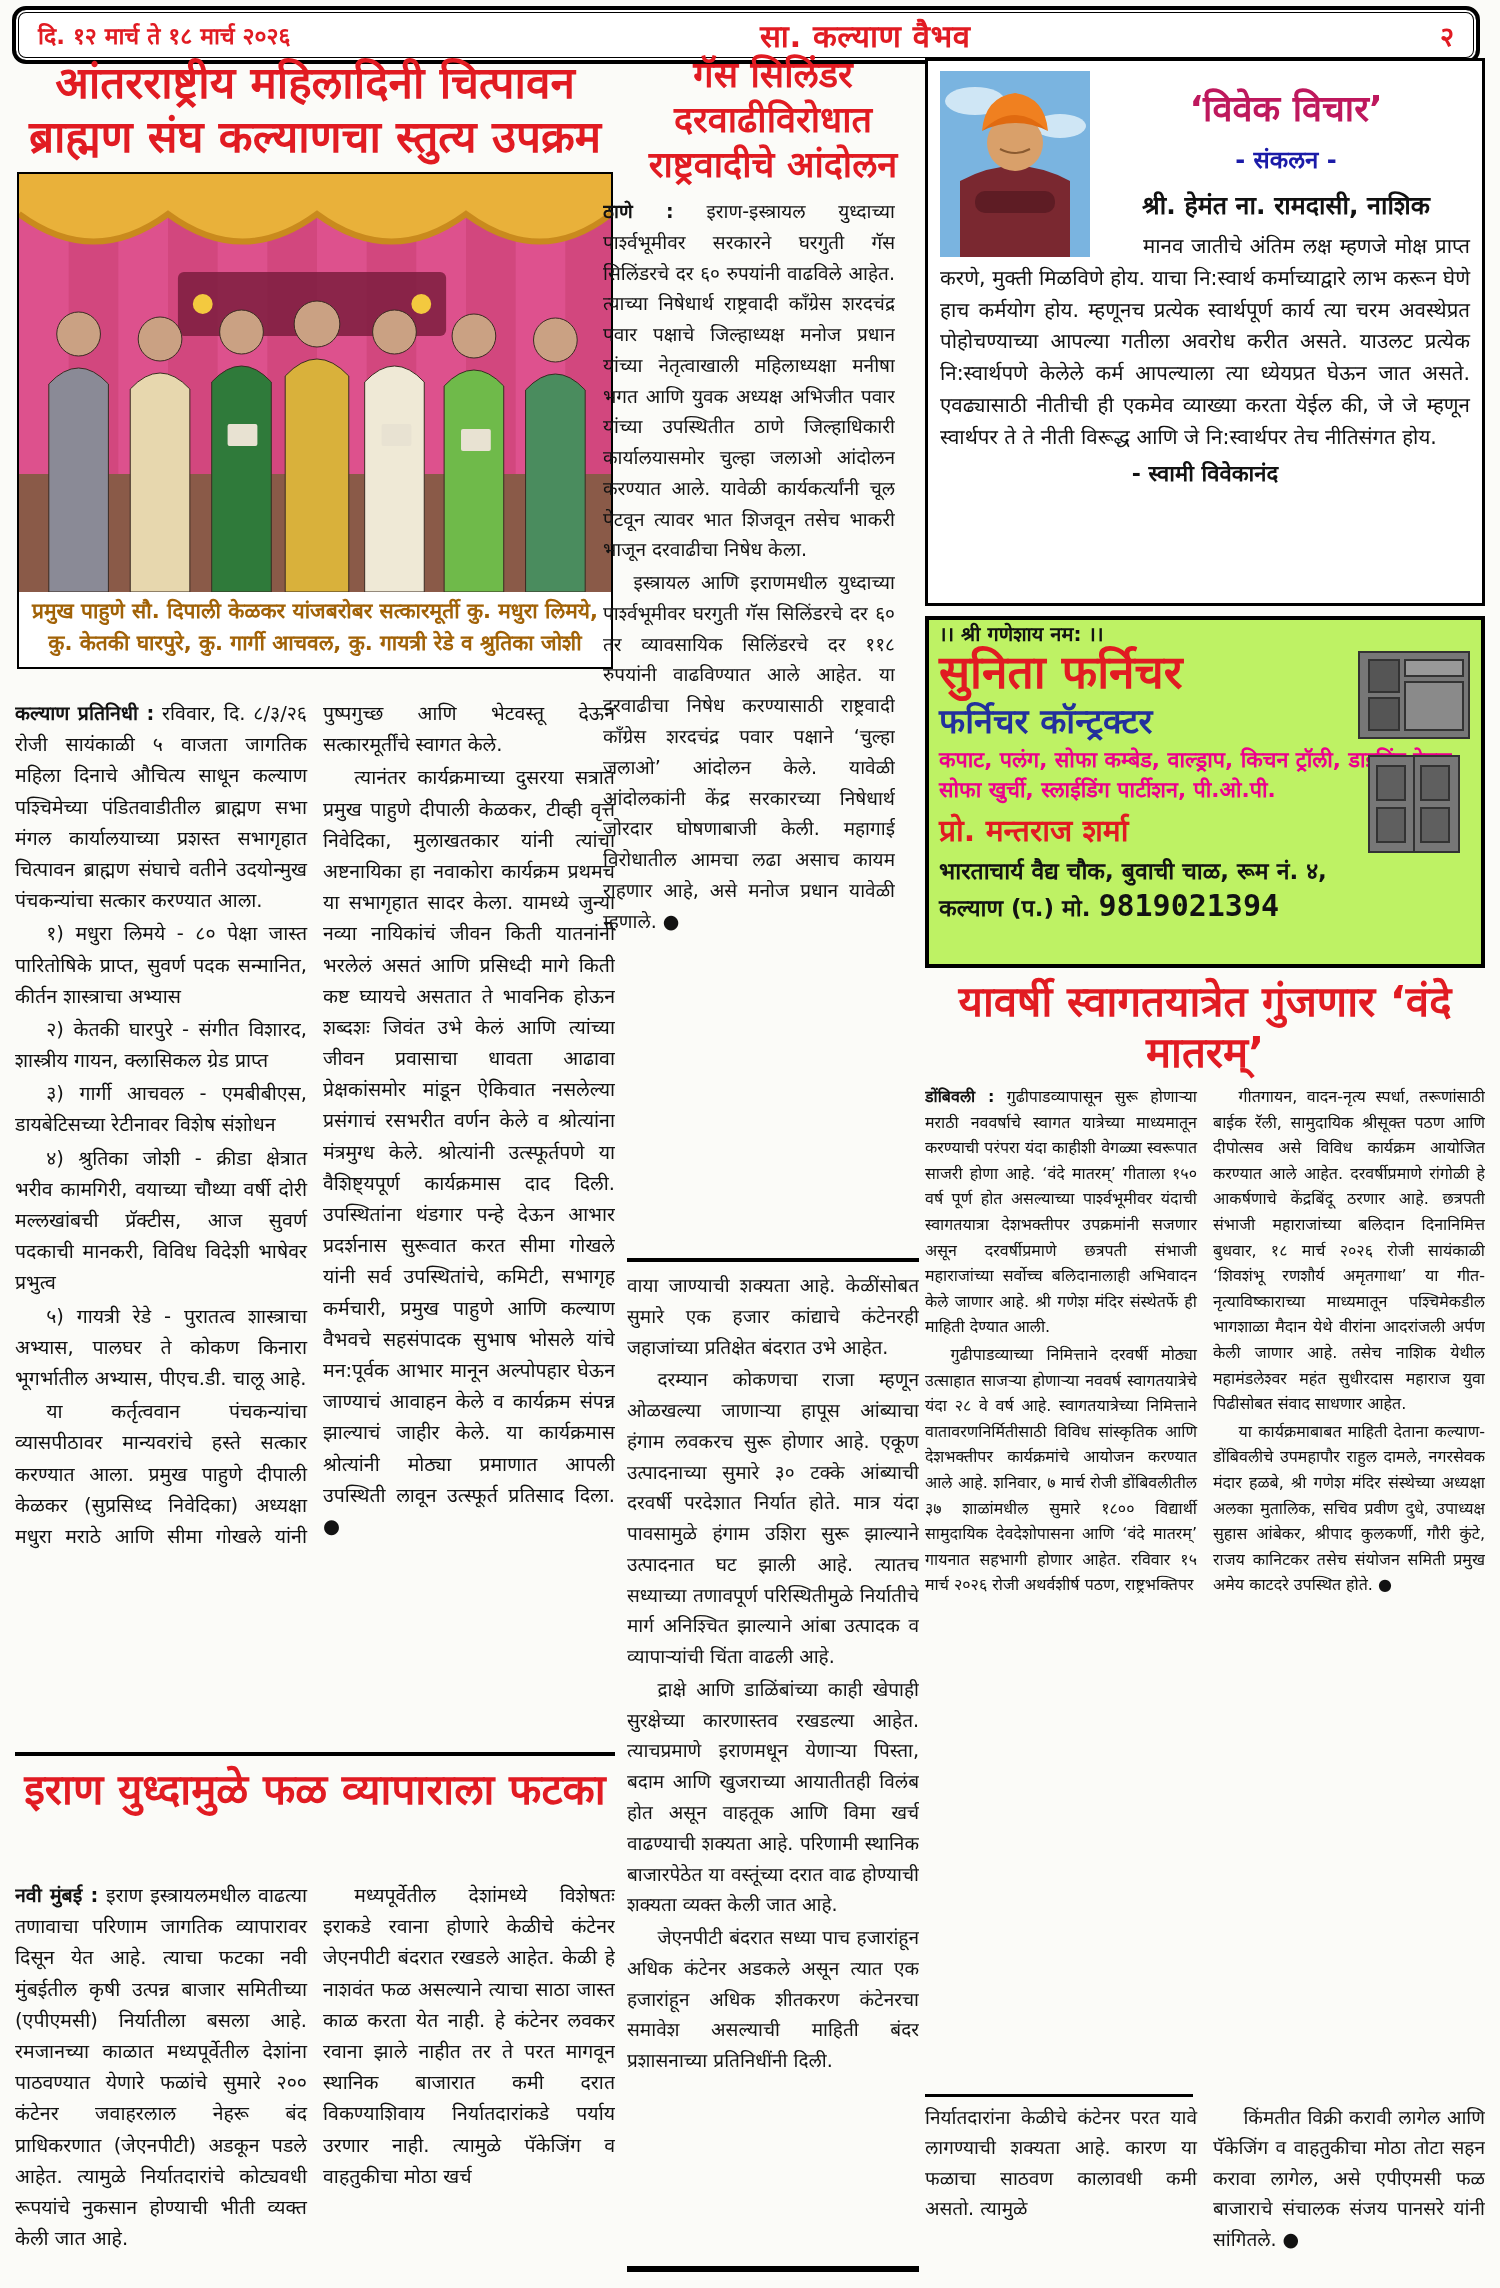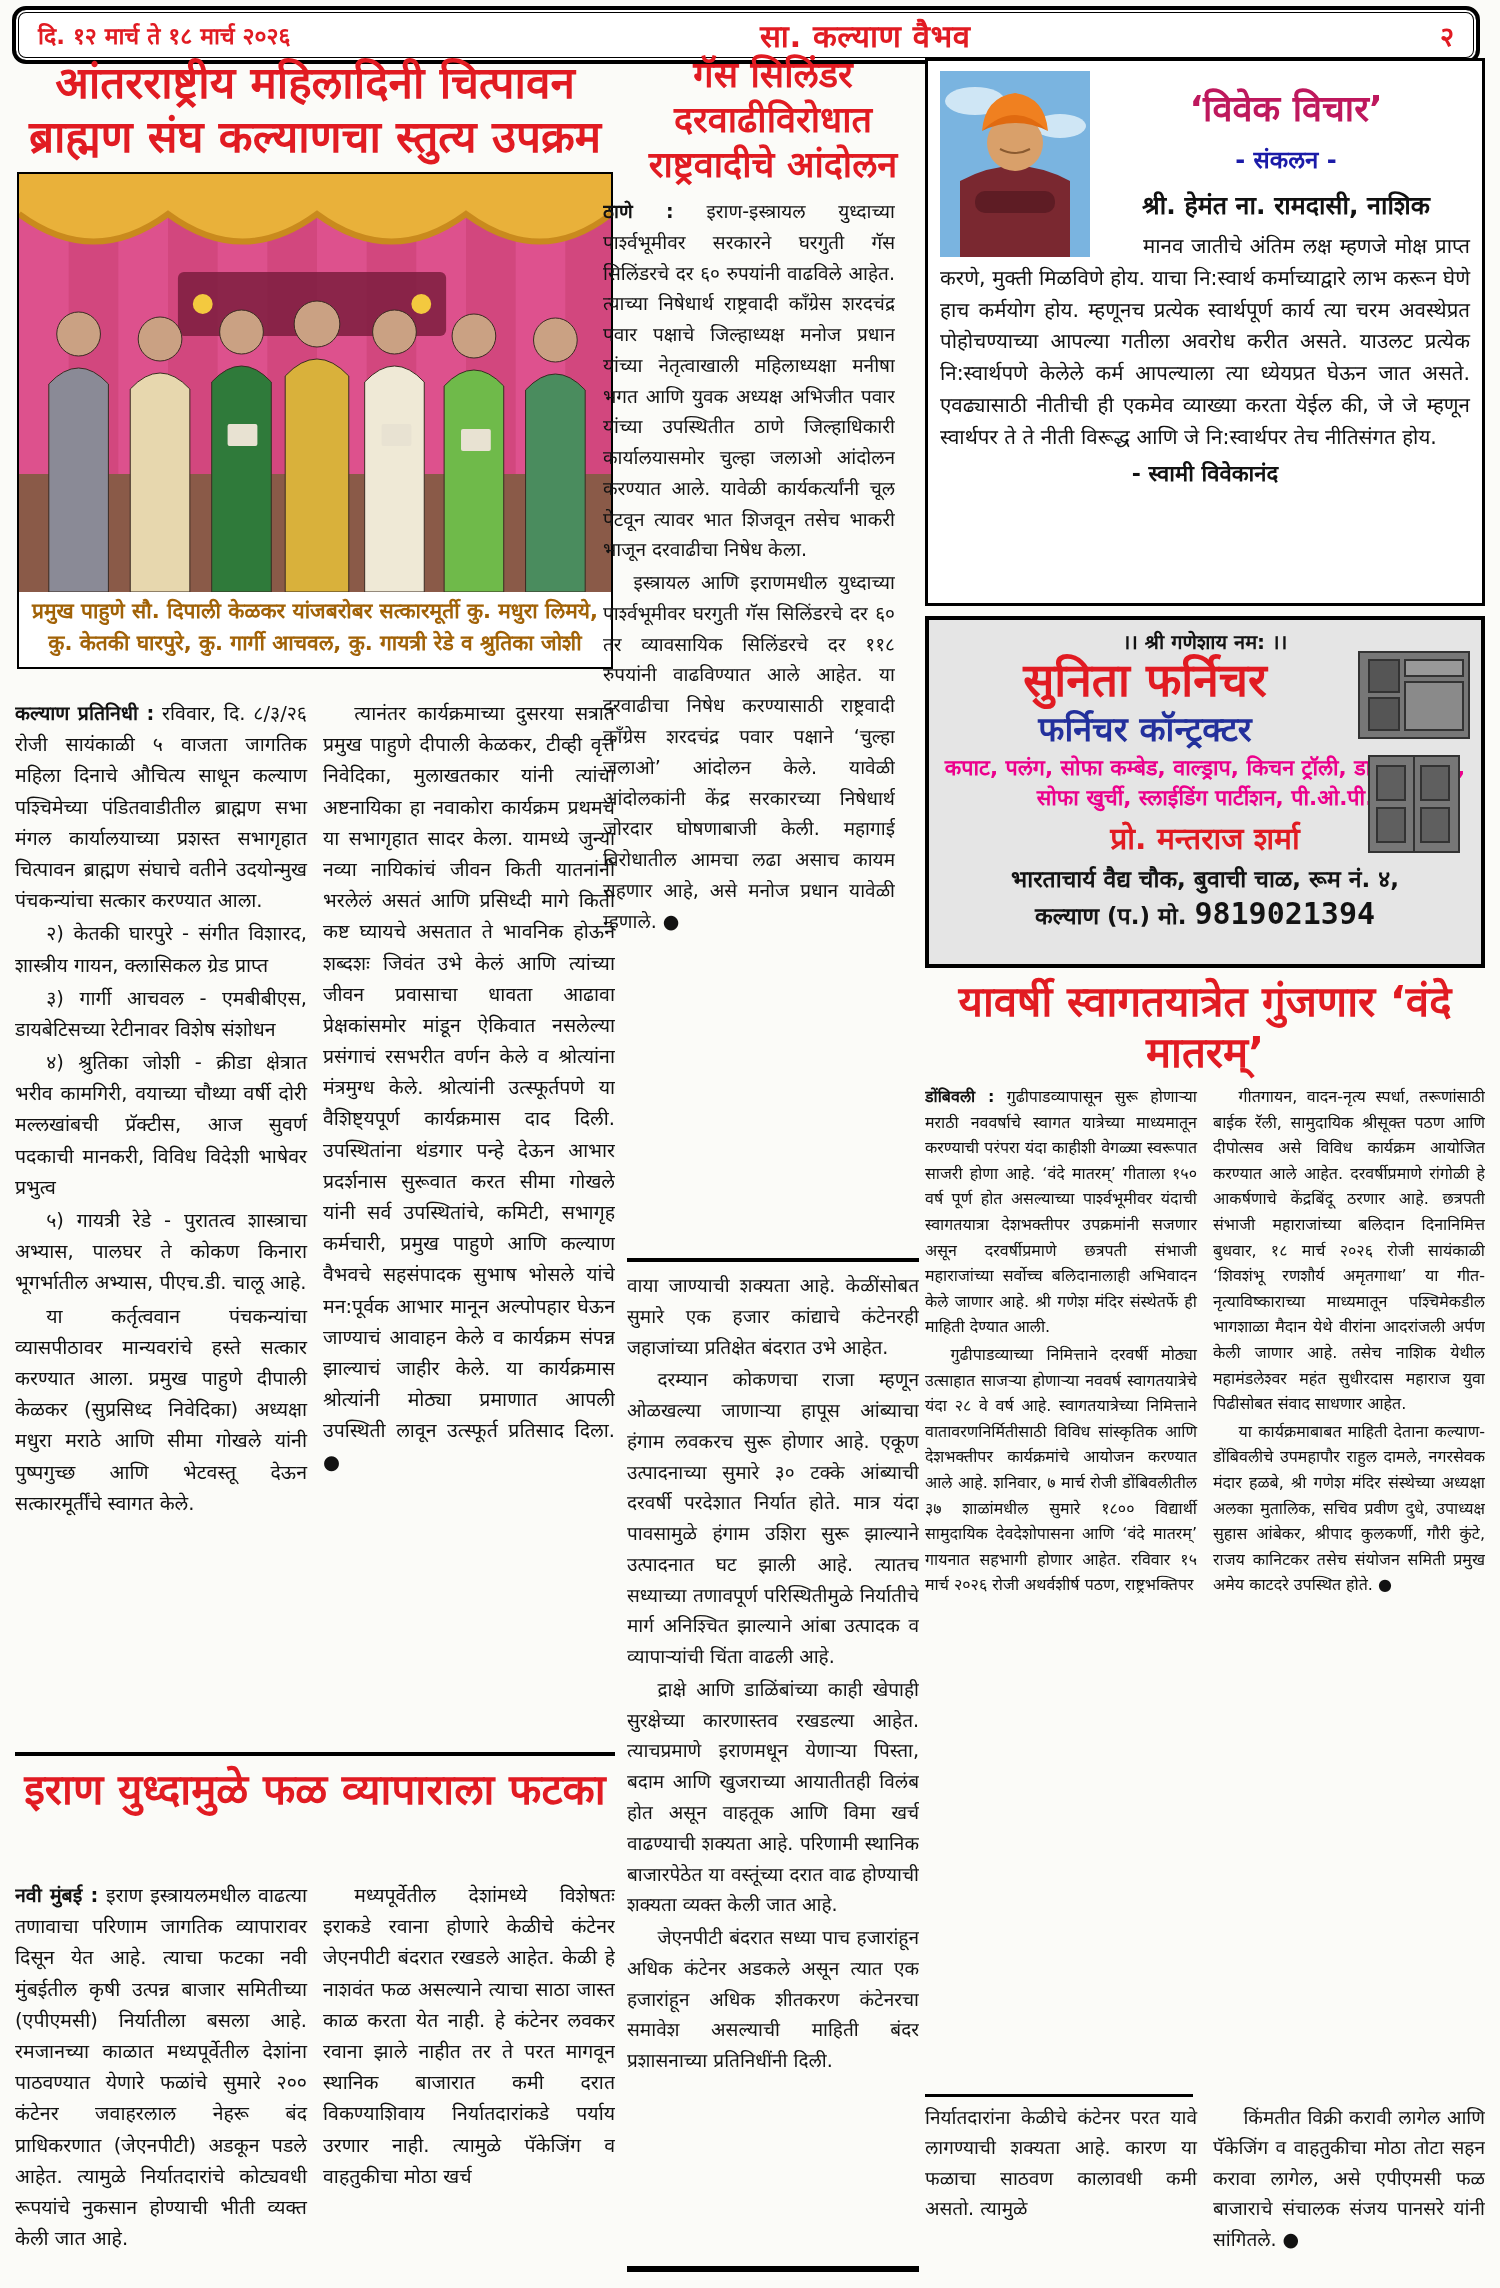--- a/index.html
+++ b/index.html
@@ -41,21 +41,21 @@
   
   .vivek-box{position:absolute;left:925px;top:58px;width:560px;height:548px;border:3px solid #000;
       box-sizing:border-box;padding:8px 12px;background:#fff;overflow:hidden;}
   .vivek-img{float:left;width:150px;height:186px;margin:2px 12px 4px 0;}
   .vivek-title{color:#be185d;font-weight:800;font-size:36px;text-align:center;margin-top:14px;}
   .vivek-sub{color:#1b1ba8;font-weight:700;font-size:24px;text-align:center;margin-top:10px;}
   .vivek-author{font-weight:700;font-size:25px;text-align:center;margin-top:12px;}
   .vivek-body{font-size:20.5px;line-height:1.55;text-align:justify;margin-top:10px;text-indent:2em;}
   .vivek-sign{font-weight:800;font-size:22px;text-align:center;margin-top:4px;}
   .furn-box{position:absolute;left:925px;top:616px;width:560px;height:352px;border:4px solid #000;
-      box-sizing:border-box;padding:8px 10px;background:#e5e5e5;text-align:center;overflow:hidden;}
+      box-sizing:border-box;padding:0 10px;background:#bef264;overflow:hidden;}
   .furn-invoc{font-size:20px;font-weight:700;}
   .furn-name{color:#e11b22;font-weight:800;font-size:46px;line-height:1.1;margin-right:120px;}
   .furn-tag{color:#23309c;font-weight:800;font-size:34px;line-height:1.15;margin:4px 120px 4px 0;}
   .furn-items{color:#ec008c;font-weight:700;font-size:21.5px;line-height:1.4;}
   .furn-prop{color:#e11b22;font-weight:800;font-size:30px;margin-top:4px;}
   .furn-addr{font-size:23px;font-weight:700;margin-top:4px;}
   .furn-city{font-size:23px;font-weight:700;margin-top:2px;}
   .furn-phone{font-size:30px;font-weight:800;font-family:"DejaVu Sans Mono","Liberation Mono",monospace;}
   .furn-imgs{position:absolute;right:8px;top:28px;width:118px;}
   .r-headline{position:absolute;left:925px;top:976px;width:560px;font-size:42px;}
@@ -131,20 +131,21 @@
           <rect x="210" y="250" width="30" height="22" rx="2"></rect>
           <rect x="365" y="250" width="30" height="22" rx="2"></rect>
           <rect x="445" y="255" width="30" height="22" rx="2"></rect>
         </g>
     </svg>
     <div class="photo-caption">प्रमुख पाहुणे सौ. दिपाली केळकर यांजबरोबर सत्कारमूर्ती कु. मधुरा लिमये, कु. केतकी घारपुरे, कु. गार्गी आचवल, कु. गायत्री रेडे व श्रुतिका जोशी</div>
   </div>
 
   <div class="article l-article">
     <p class="no-indent"><span class="dateline">कल्याण प्रतिनिधी :</span> <span>रविवार, दि. ८/३/२६ रोजी सायंकाळी ५ वाजता जागतिक महिला दिनाचे औचित्य साधून कल्याण पश्चिमेच्या पंडितवाडीतील ब्राह्मण सभा मंगल कार्यालयाच्या प्रशस्त सभागृहात चित्पावन ब्राह्मण संघाचे वतीने उदयोन्मुख पंचकन्यांचा सत्कार करण्यात आला.</span></p>
+    <p>१) मधुरा लिमये - ८० पेक्षा जास्त पारितोषिके प्राप्त, सुवर्ण पदक सन्मानित, कीर्तन शास्त्राचा अभ्यास</p>
     <p>२) केतकी घारपुरे - संगीत विशारद, शास्त्रीय गायन, क्लासिकल ग्रेड प्राप्त</p>
     <p>३) गार्गी आचवल - एमबीबीएस, डायबेटिसच्या रेटीनावर विशेष संशोधन</p>
     <p>४) श्रुतिका जोशी - क्रीडा क्षेत्रात भरीव कामगिरी, वयाच्या चौथ्या वर्षी दोरी मल्लखांबची प्रॅक्टीस, आज सुवर्ण पदकाची मानकरी, विविध विदेशी भाषेवर प्रभुत्व</p>
     <p>५) गायत्री रेडे - पुरातत्व शास्त्राचा अभ्यास, पालघर ते कोकण किनारा भूगर्भातील अभ्यास, पीएच.डी. चालू आहे.</p>
     <p>या कर्तृत्ववान पंचकन्यांचा व्यासपीठावर मान्यवरांचे हस्ते सत्कार करण्यात आला. प्रमुख पाहुणे दीपाली केळकर (सुप्रसिध्द निवेदिका) अध्यक्षा मधुरा मराठे आणि सीमा गोखले यांनी पुष्पगुच्छ आणि भेटवस्तू देऊन सत्कारमूर्तींचे स्वागत केले.</p>
     <p>त्यानंतर कार्यक्रमाच्या दुसरया सत्रात प्रमुख पाहुणे दीपाली केळकर, टीव्ही वृत्त निवेदिका, मुलाखतकार यांनी त्यांचा अष्टनायिका हा नवाकोरा कार्यक्रम प्रथमच या सभागृहात सादर केला. यामध्ये जुन्या नव्या नायिकांचं जीवन किती यातनांनी भरलेलं असतं आणि प्रसिध्दी मागे किती कष्ट घ्यायचे असतात ते भावनिक होऊन शब्दशः जिवंत उभे केलं आणि त्यांच्या जीवन प्रवासाचा धावता आढावा प्रेक्षकांसमोर मांडून ऐकिवात नसलेल्या प्रसंगाचं रसभरीत वर्णन केले व श्रोत्यांना मंत्रमुग्ध केले. श्रोत्यांनी उत्स्फूर्तपणे या वैशिष्ट्यपूर्ण कार्यक्रमास दाद दिली. उपस्थितांना थंडगार पन्हे देऊन आभार प्रदर्शनास सुरूवात करत सीमा गोखले यांनी सर्व उपस्थितांचे, कमिटी, सभागृह कर्मचारी, प्रमुख पाहुणे आणि कल्याण वैभवचे सहसंपादक सुभाष भोसले यांचे मन:पूर्वक आभार मानून अल्पोपहार घेऊन जाण्याचं आवाहन केले व कार्यक्रम संपन्न झाल्याचं जाहीर केले. या कार्यक्रमास श्रोत्यांनी मोठ्या प्रमाणात आपली उपस्थिती लावून उत्स्फूर्त प्रतिसाद दिला.  ●</p>
   </div>
 
   <div class="rule rule-l1"></div>
 

